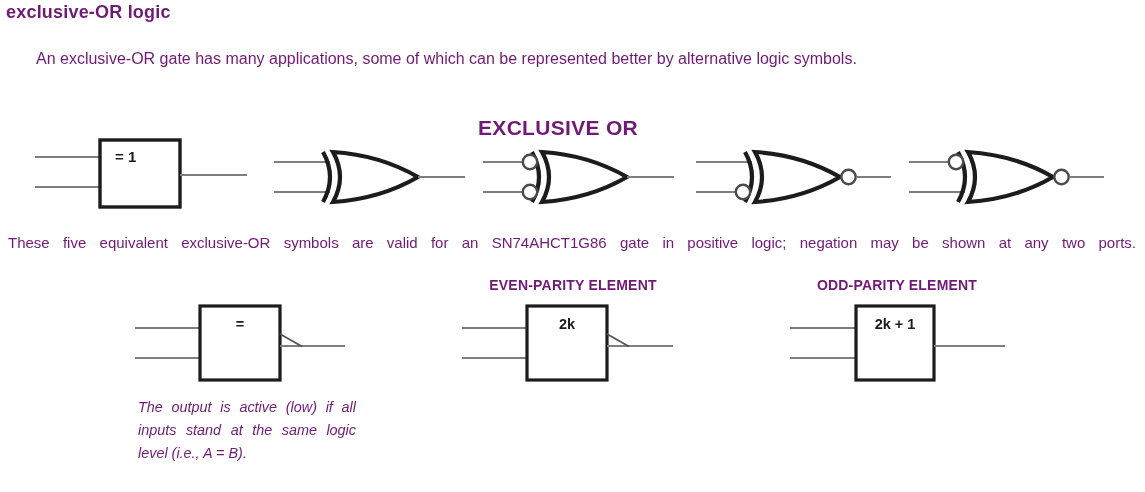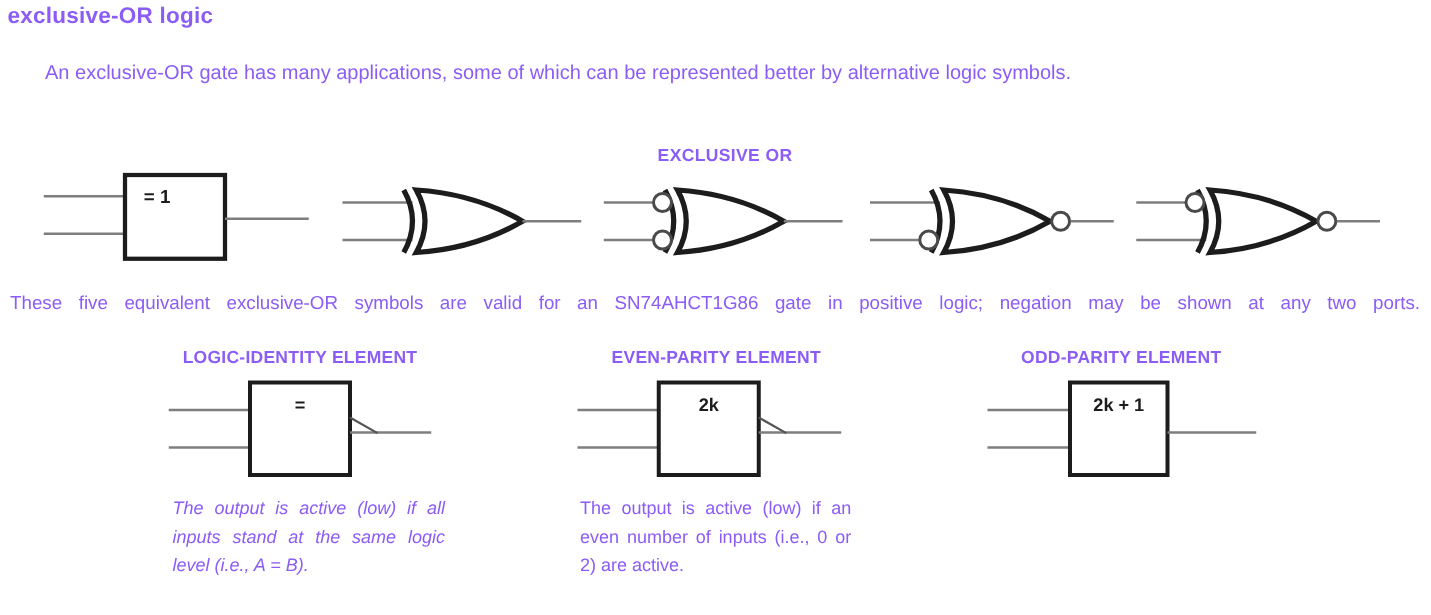--- a/index.html
+++ b/index.html
@@ -6,43 +6,43 @@
     margin: 0;
     padding: 0;
     background: #ffffff;
   }
   .page {
     position: relative;
     width: 1145px;
     height: 492px;
     background: #ffffff;
     font-family: "Liberation Sans", "DejaVu Sans", sans-serif;
-    color: #8b5cf6;
+    color: #701a75;
     overflow: hidden;
   }
   .abs { position: absolute; margin: 0; }
 
   .title {
     left: 6px; top: 2px;
     font-size: 18px;
     font-weight: bold;
     letter-spacing: 0.2px;
   }
   .intro {
     left: 36px; top: 46px;
     width: 1088px;
     font-size: 16px;
     line-height: 26px;
     text-align: justify;
   }
   .fig-heading {
-    left: 470px; top: 116px;
+    left: 448px; top: 116px;
     width: 220px;
     text-align: center;
-    font-size: 14px;
+    font-size: 21px;
     font-weight: bold;
     letter-spacing: 0.3px;
   }
   .gates-row {
     left: 0px; top: 135px;
   }
   .caption {
     left: 8px; top: 234px;
     width: 1128px;
     font-size: 15px;
@@ -139,21 +139,20 @@
           <path d="M63,17 Q110,20 148,42 Q110,64 63,67 Q77,42 63,17 Z" fill="#fff" stroke="#1c1c1c" stroke-width="4.2"></path>
           <circle cx="51" cy="27" r="7.2" fill="#fff" stroke="#4a4a4a" stroke-width="2.4"></circle>
           <circle cx="156.5" cy="42" r="7.2" fill="#fff" stroke="#4a4a4a" stroke-width="2.4"></circle>
           <line x1="164.5" y1="42" x2="199" y2="42" stroke="#7e7e7e" stroke-width="2"></line>
         </g>
       </g>
     </svg>
 
   <p class="abs caption">These five equivalent exclusive-OR symbols are valid for an SN74AHCT1G86 gate in positive logic; negation may be shown at any two ports.</p>
 
-  <div class="abs col-heading ch1">LOGIC-IDENTITY ELEMENT</div>
   <div class="abs col-heading ch3">ODD-PARITY ELEMENT</div>
   <div class="abs col-heading ch2">EVEN-PARITY ELEMENT</div>
 
   <svg id="elements-row" class="abs elements-row" width="1145" height="95" viewBox="0 0 1145 95">
       <g>
         <line x1="135" y1="30" x2="200" y2="30" stroke="#7e7e7e" stroke-width="2"></line>
         <line x1="135" y1="60" x2="200" y2="60" stroke="#7e7e7e" stroke-width="2"></line>
         <rect x="200" y="8" width="80" height="74" fill="#fff" stroke="#1c1c1c" stroke-width="3.2"></rect>
         <line x1="280" y1="48" x2="345" y2="48" stroke="#7e7e7e" stroke-width="2"></line>
         <line x1="280" y1="36" x2="302" y2="48.5" stroke="#555555" stroke-width="1.8"></line>
@@ -170,15 +169,14 @@
       <g>
         <line x1="790" y1="30" x2="856" y2="30" stroke="#7e7e7e" stroke-width="2"></line>
         <line x1="790" y1="60" x2="856" y2="60" stroke="#7e7e7e" stroke-width="2"></line>
         <rect x="856" y="8" width="78" height="74" fill="#fff" stroke="#1c1c1c" stroke-width="3.2"></rect>
         <line x1="934" y1="48" x2="1005" y2="48" stroke="#7e7e7e" stroke-width="2"></line>
         <text x="895" y="31" font-size="14.5" fill="#1c1c1c" text-anchor="middle">2k + 1</text>
       </g>
     </svg>
 
   <p class="abs desc d1">The output is active (low) if all inputs stand at the same logic level (i.e., A = B).</p>
-  <p class="abs desc d2">The output is active (low) if an even number of inputs (i.e., 0 or 2) are active.</p>
 
 </div>
 
 </body></html>

